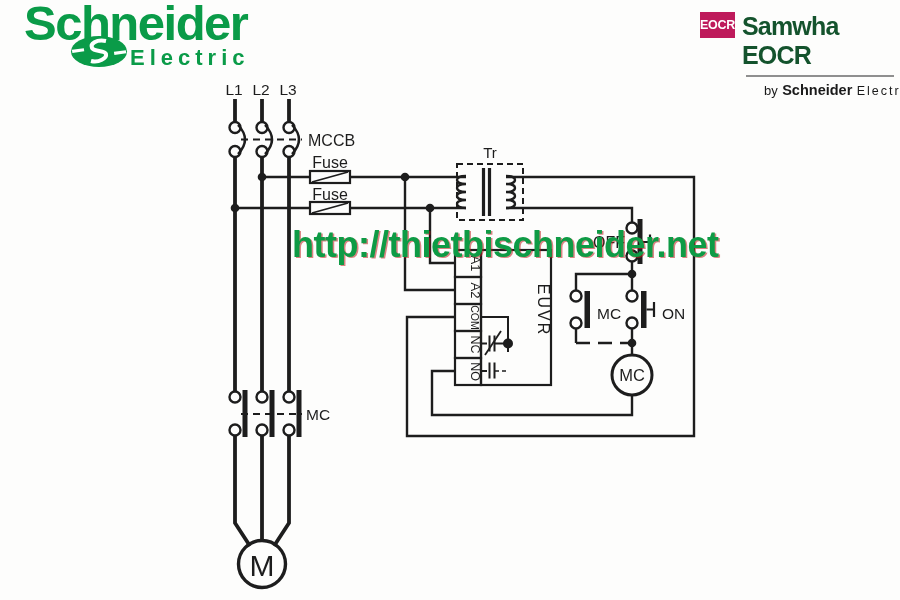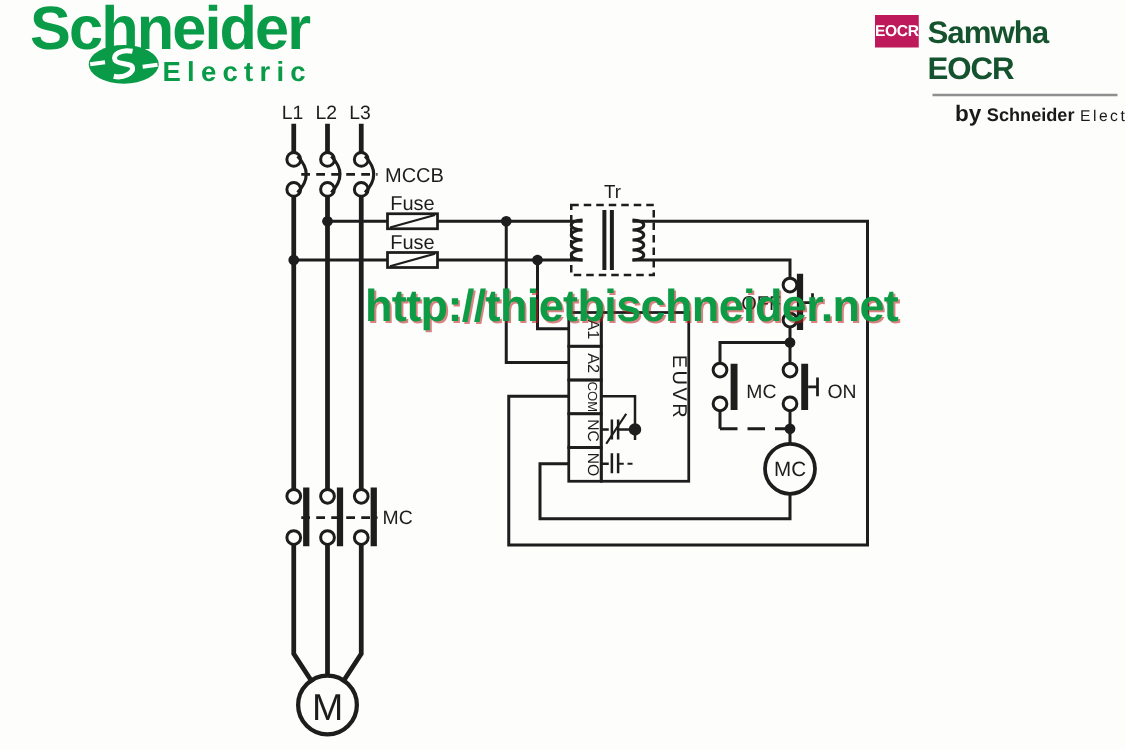--- a/index.html
+++ b/index.html
@@ -16,21 +16,21 @@
 
   
   .sam-logo{position:absolute;left:700px;top:12px;width:198px;}
   .sam-row{display:flex;align-items:flex-start;}
   .sam-badge{width:38px;height:26px;background:#be1a5b;color:#ffffff;font-size:12.5px;
              font-weight:800;display:flex;align-items:center;justify-content:center;
              letter-spacing:-0.3px;}
   .sam-title{margin-left:7px;font-size:25px;font-weight:800;letter-spacing:-0.8px;color:#14532d;}
   .sam-line{margin:5px 0 4px 46px;width:148px;height:2px;background:#8f8f8f;}
   .sam-byline{margin-left:64px;color:#1a1a1a;white-space:nowrap;}
-  .sam-by{font-size:18px;font-weight:700;}
+  .sam-by{font-size:13px;font-weight:400;}
   .sam-brand{font-size:14.5px;font-weight:800;}
   .sam-elec{font-size:12.5px;font-weight:400;letter-spacing:2px;}
 
   
   .watermark{position:absolute;left:292px;top:224px;font-size:36px;font-weight:800;
              letter-spacing:-0.5px;color:#0e9b45;
              text-shadow:1.5px 1px 0 rgba(190,30,30,0.55);z-index:5;}
 
   
   svg.circuit{position:absolute;left:0;top:0;}

